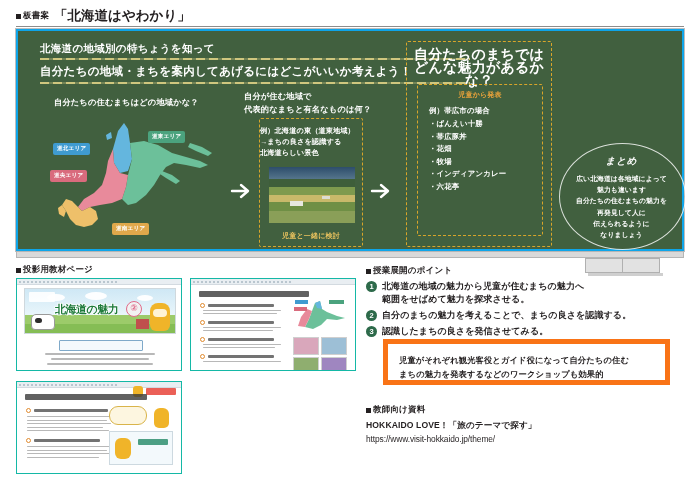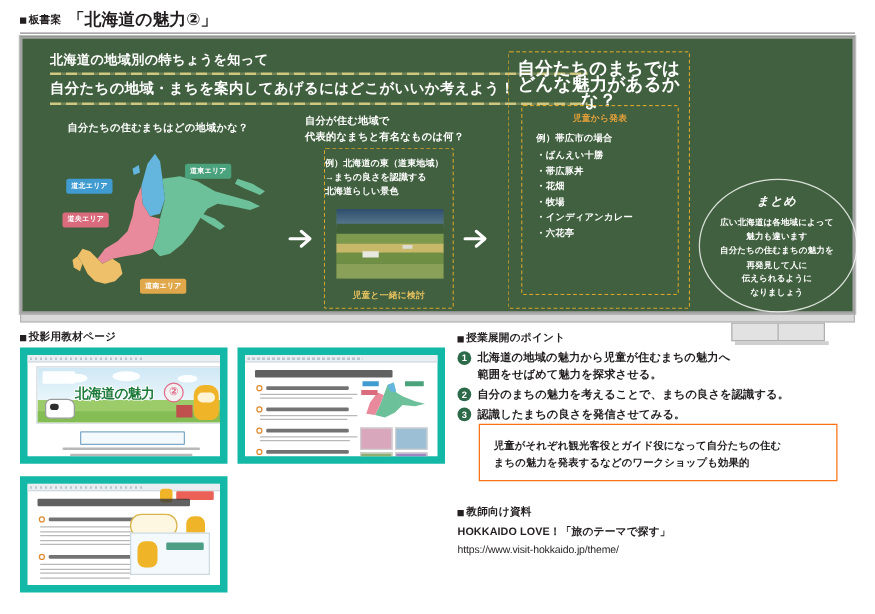--- a/index.html
+++ b/index.html
@@ -25,21 +25,21 @@
   .sec-head .big{font-size:13.5px;font-weight:bold;margin-left:3px;letter-spacing:0;}
 
   
   #top-title{position:absolute;left:16px;top:7px;}
   #title-rule{position:absolute;left:16px;top:26px;width:668px;height:1px;background:#8c8c8c;}
 
   
   #board{
     position:absolute;left:16px;top:29px;width:668px;height:222px;
     background:#41603f;
-    border:2px solid #a3a3a3;
+    border:2px solid #0ea5e9;
     box-sizing:border-box;
     box-shadow:0 0 0 1px #bdbdbd;
   }
   #board-frame-bottom{
     position:absolute;left:16px;top:251px;width:668px;height:7px;
     background:#d9d9d9;border:1px solid #b5b5b5;box-sizing:border-box;
   }
   #chalk-tray{
     position:absolute;left:585px;top:258px;width:75px;height:15px;
     background:#e2e2e2;border:1px solid #b0b0b0;box-sizing:border-box;
@@ -138,21 +138,21 @@
     position:absolute;left:0;top:30px;width:100%;text-align:center;
     color:#ffffff;font-size:6.8px;font-weight:bold;line-height:11.2px;letter-spacing:.1px;
   }
 
   
   .arrow{position:absolute;}
 
   
   #proj-head{position:absolute;left:16px;top:264px;}
   .thumb{
-    position:absolute;background:#ffffff;border:6px solid #14b8a6;box-sizing:border-box;
+    position:absolute;background:#ffffff;border:1px solid #14b8a6;box-sizing:border-box;
     overflow:hidden;
   }
   #thumb1{left:16px;top:278px;width:166px;height:93px;}
   #thumb2{left:190px;top:278px;width:166px;height:93px;}
   #thumb3{left:16px;top:381px;width:166px;height:93px;}
 
   .tb-bar{position:absolute;left:0;top:0;width:100%;height:5px;background:#e9eef2;border-bottom:1px solid #d3dae0;}
   .tb-dots{position:absolute;left:2px;top:1.5px;width:60%;height:2px;
     background:repeating-linear-gradient(90deg,#b9c6cf 0 2px,transparent 2px 4px);}
 
@@ -202,21 +202,21 @@
   .pt-row{display:flex;align-items:flex-start;margin-bottom:3px;}
   .pt-num{
     flex:none;width:11px;height:11px;border-radius:50%;background:#2d6a4a;color:#ffffff;
     font-size:7.5px;font-weight:bold;text-align:center;line-height:11px;margin-top:1px;
   }
   .pt-txt{
     margin-left:5px;font-size:9px;font-weight:bold;line-height:13px;color:#231f20;letter-spacing:.1px;
   }
   #pt-note{
     position:absolute;left:383px;top:339px;width:287px;height:46px;
-    border:1px solid #f97316;box-sizing:border-box;background:#ffffff;
+    border:5px solid #f97316;box-sizing:border-box;background:#ffffff;
   }
   #pt-note p{
     margin:0;padding:9px 0 0 11px;font-size:8.3px;font-weight:bold;line-height:14px;
     color:#231f20;letter-spacing:.1px;
   }
 
   
   #ref-head{position:absolute;left:366px;top:404px;}
   #refs{position:absolute;left:366px;top:420px;width:320px;}
   .ref-item{margin-bottom:10px;}
@@ -224,21 +224,21 @@
   .ref-url{font-size:8.4px;color:#231f20;letter-spacing:-.1px;margin-top:1.5px;}
 </style>
 </head>
 <body>
 
 <div class="page">
 
   <div class="sec-head" id="top-title">
     <span class="sq"></span>
     <span>板書案</span>
-    <span class="big">「北海道の魅力②」</span>
+    <span class="big">「北海道はやわかり」</span>
   </div>
   <div id="title-rule"></div>
 
   <div id="board">
 
     <div id="board-headline">
       <div class="l1">北海道の地域別の特ちょうを知って</div>
       <div class="chalk-rule"></div>
       <div class="l2">自分たちの地域・まちを案内してあげるにはどこがいいか考えよう！</div>
       <div class="chalk-rule"></div>

